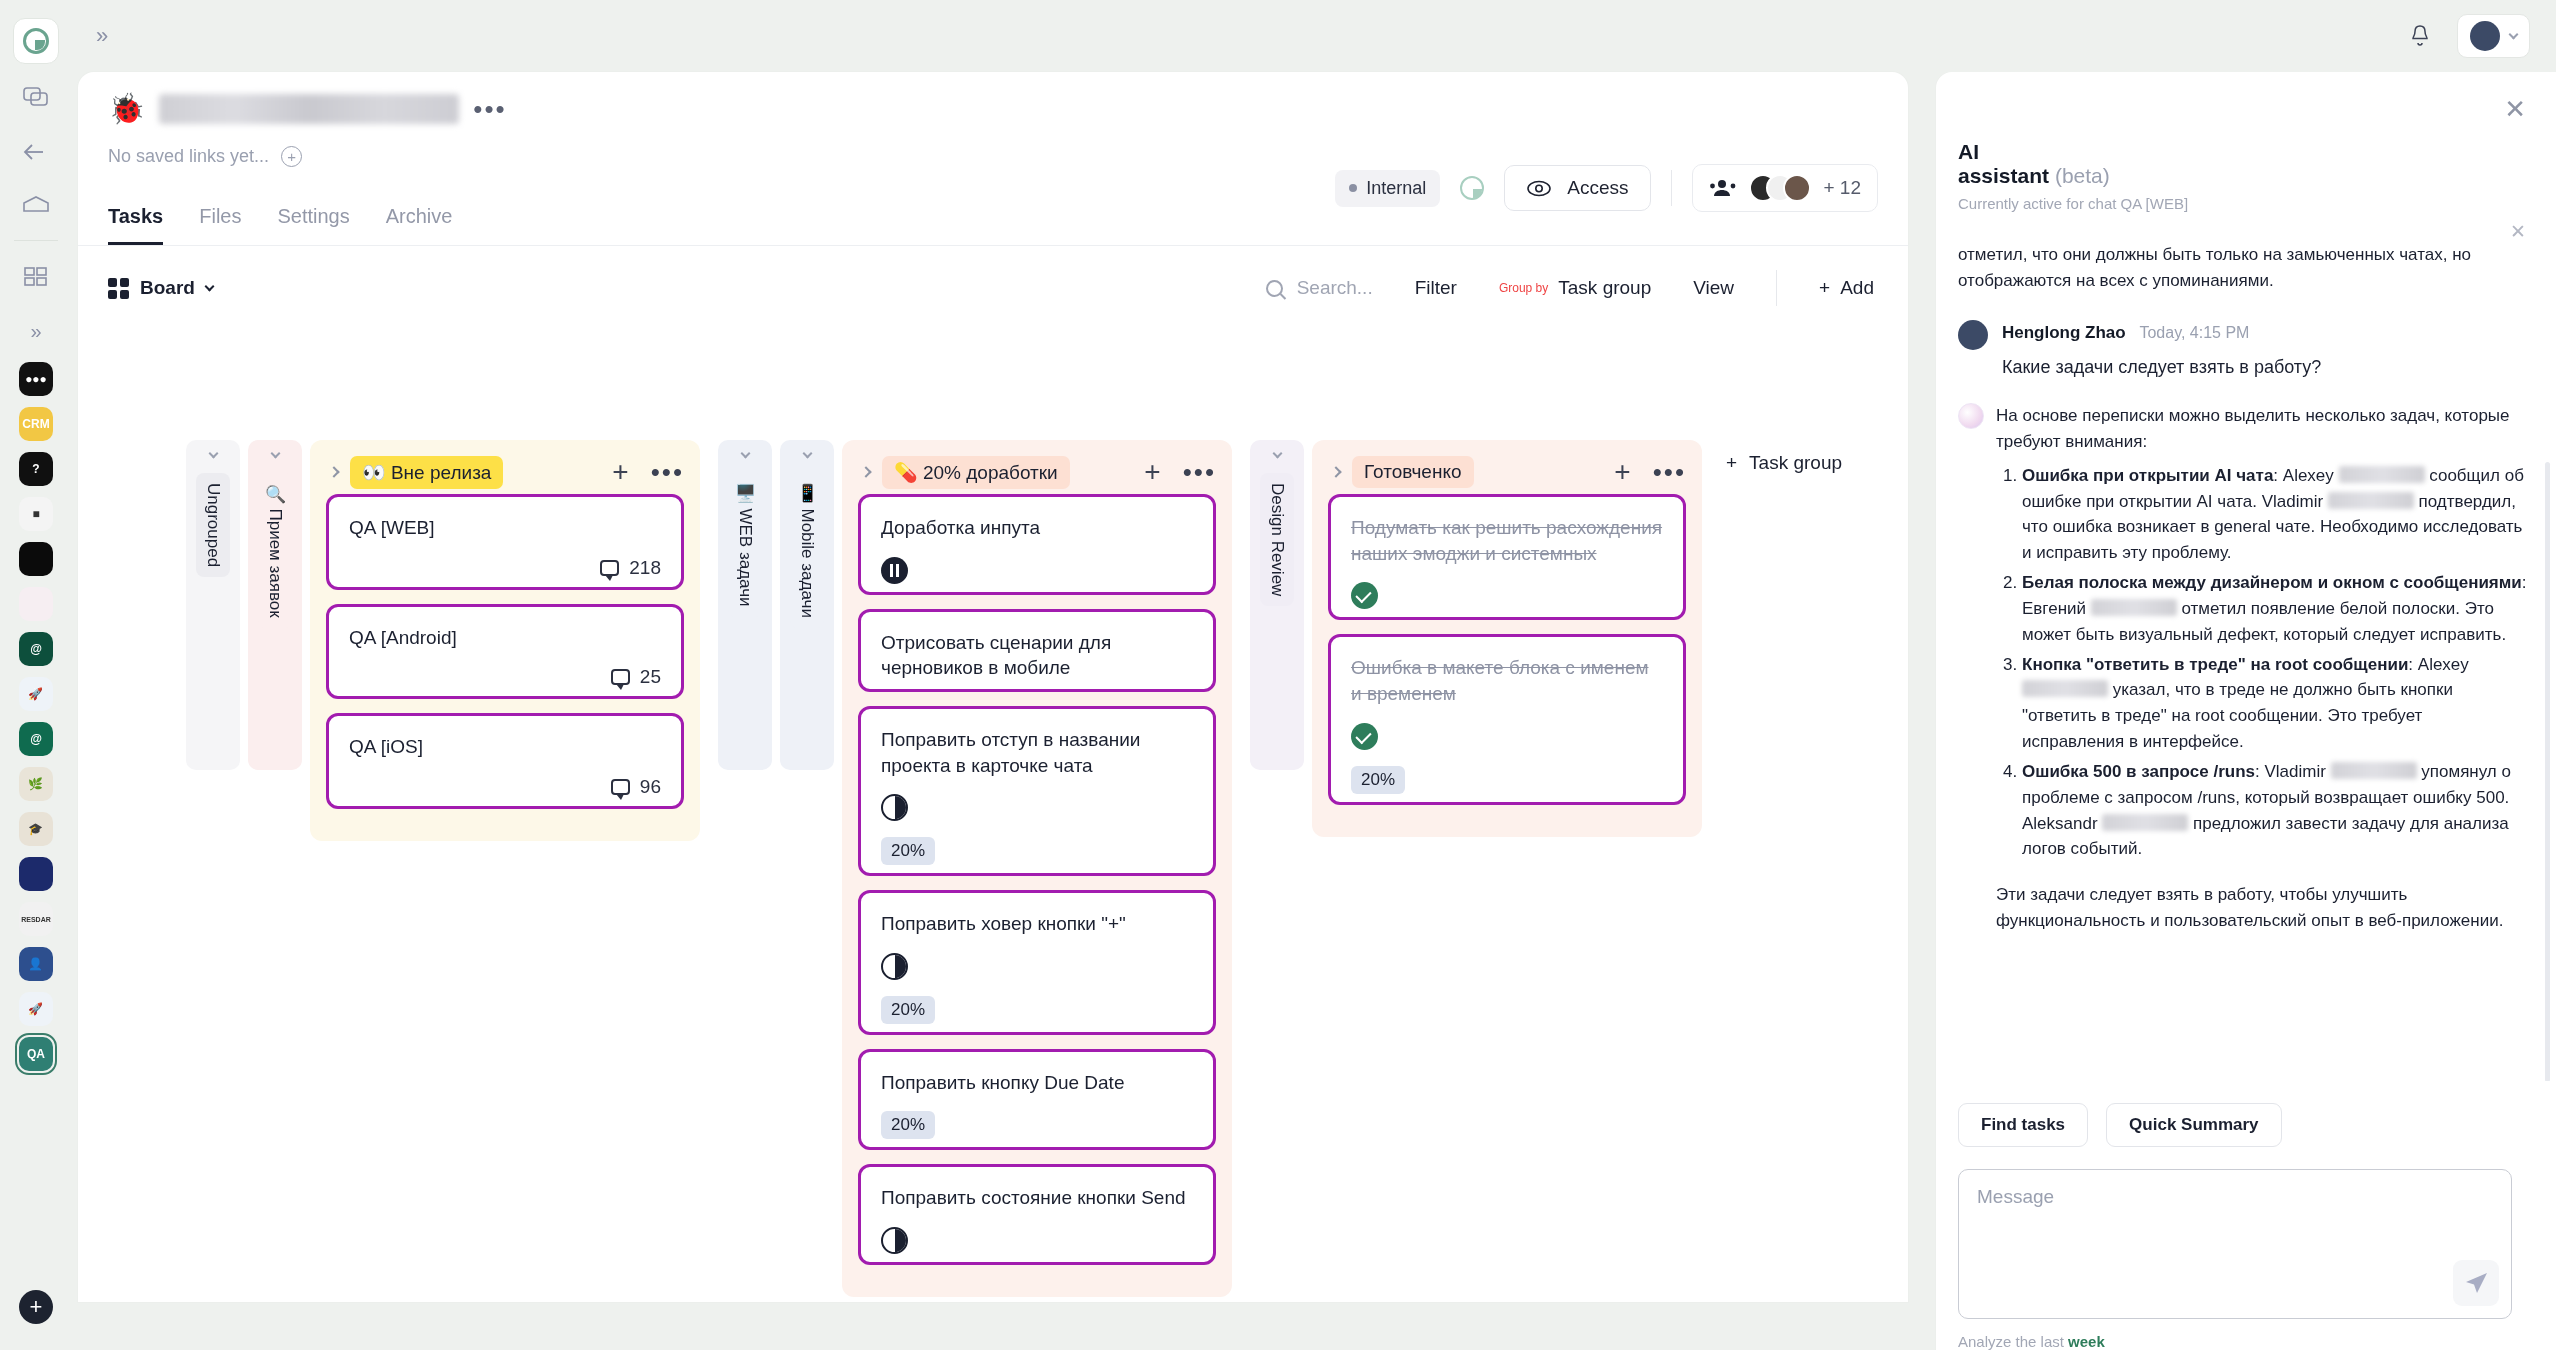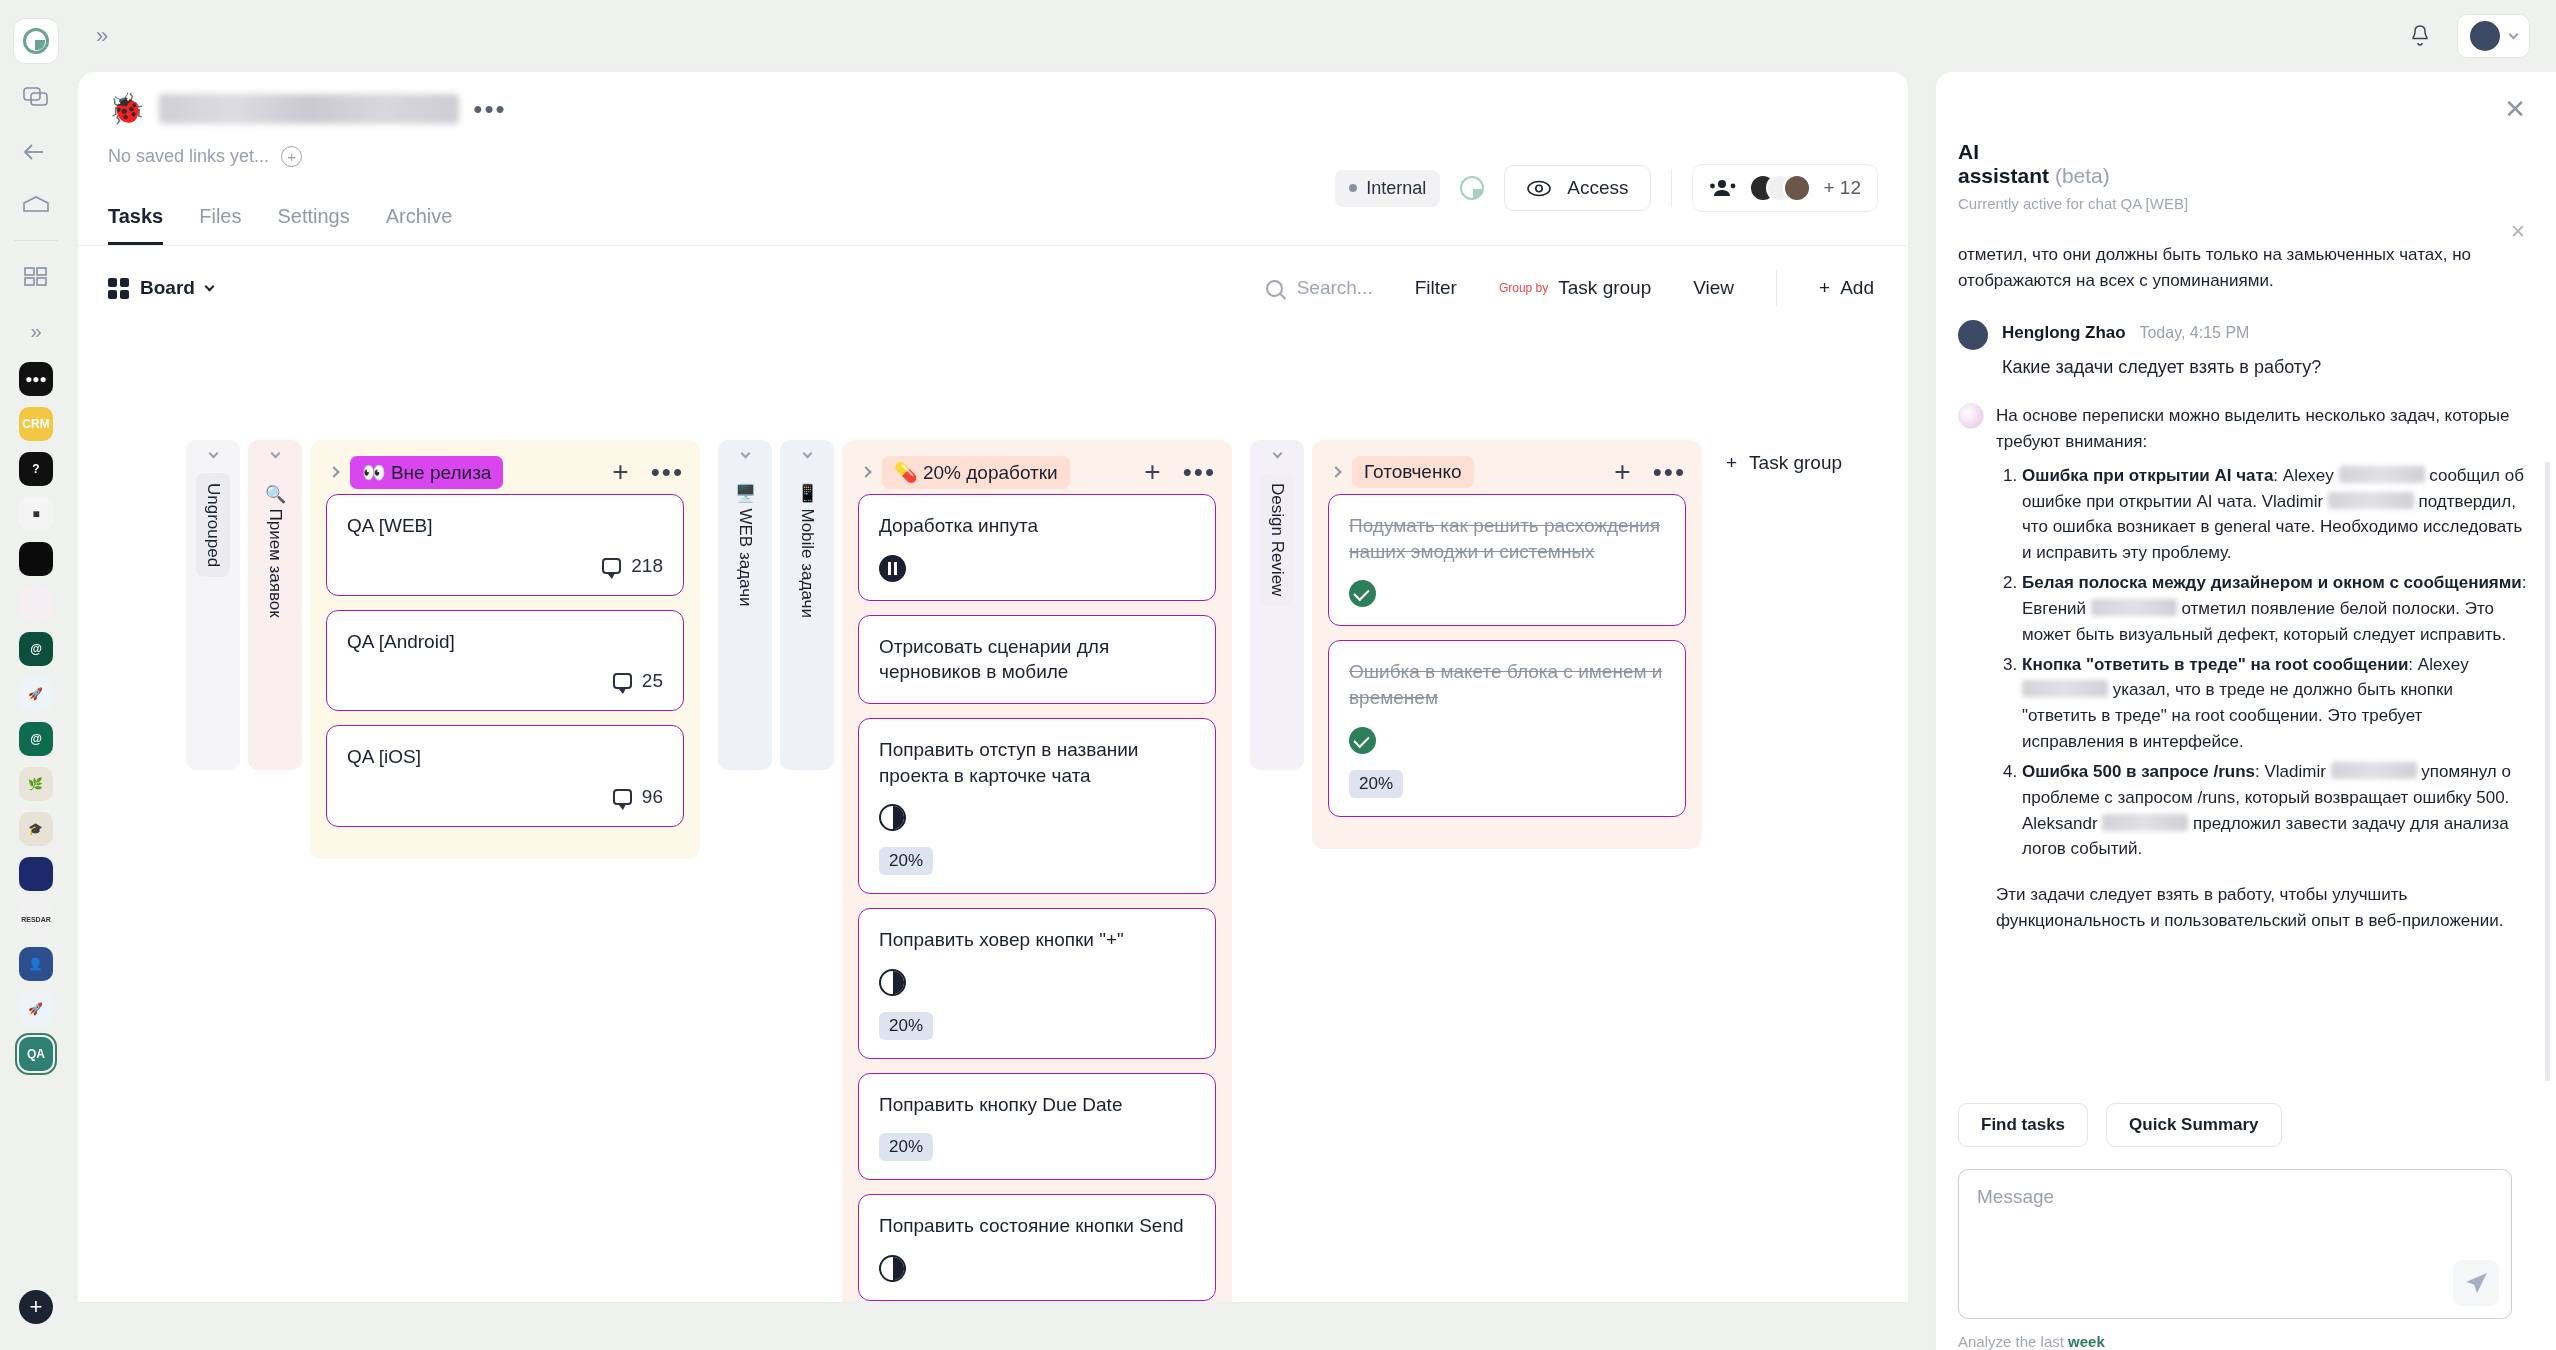--- a/index.html
+++ b/index.html
@@ -151,22 +151,22 @@
     border-radius: 12px; padding: 10px 16px 18px 16px;
     max-height: 980px; overflow:hidden;
   }
   .col-head{display:flex;align-items:center;gap:12px;height:44px;}
   .col-chev-r{border:solid #8f95a5;border-width:0 2px 2px 0;width:8px;height:8px;transform:rotate(-45deg);display:inline-block;margin-left:4px;}
   .col-title{font-size:19px;padding:5px 12px;border-radius:7px;display:flex;align-items:center;gap:7px;color:#1b2030;}
   .col-actions{margin-left:auto;display:flex;align-items:center;gap:22px;color:#3c4253;}
   .col-plus{font-size:28px;line-height:18px;font-weight:300;}
   .col-dots{font-size:26px;letter-spacing:2px;line-height:10px;}
   .card{
-    background:#fff;border:1px solid #a21caf;border-radius:12px;
-    padding: 18px 20px 18px 20px; margin-bottom: 14px;
+    background:#fff;border:3px solid #a21caf;border-radius:12px;
+    padding: 18px 20px 8px 20px; margin-bottom: 14px;
   }
   .card-title{font-size:19px;color:#1b2030;line-height:1.35;}
   .card-title.done{color:#8e93a4;text-decoration:line-through;}
   .card-foot{display:flex;align-items:center;gap:10px;margin-top:16px;}
   .cmt{display:flex;align-items:center;gap:10px;margin-left:auto;color:#2b3040;font-size:19px;}
   .cmt-ico{width:19px;height:16px;border:2px solid #2b3040;border-radius:4px;position:relative;}
   .cmt-ico:after{content:"";position:absolute;left:3px;bottom:-7px;border-left:5px solid transparent;border-right:3px solid transparent;border-top:6px solid #2b3040;}
   .badge-pct{background:#dde3ef;color:#1b2030;font-size:17px;padding:4px 10px;border-radius:6px;display:inline-block;}
   .ico-pause{width:27px;height:27px;border-radius:50%;background:#1b2030;position:relative;}
   .ico-pause:before,.ico-pause:after{content:"";position:absolute;top:7px;width:3px;height:13px;background:#fff;}
@@ -407,21 +407,21 @@
           <span class="chev gray cchev"></span>
           <span class="vlabel" style="background: rgb(236, 236, 240);">Ungrouped</span>
         </div>
         <div class="col-collapsed" style="background: rgb(251, 238, 238);">
           <span class="chev gray cchev"></span>
           <span class="vlabel" style="background: rgb(251, 238, 238);">🔍 Прием заявок</span>
         </div>
         <div class="col-open" style="background: rgb(253, 248, 232);">
           <div class="col-head">
             <span class="col-chev-r"></span>
-            <span class="col-title" style="background: #d946ef; text-align: center;">👀 Вне релиза</span>
+            <span class="col-title" style="background: #fde047; text-align: center;">👀 Вне релиза</span>
             <span class="col-actions">
               <span class="col-plus">+</span>
               <span class="col-dots">•••</span>
             </span>
           </div>
           <div class="card">
             <div class="card-title">QA [WEB]</div>
             <div class="card-foot">
               <span class="cmt">
                 <span class="cmt-ico"></span>

